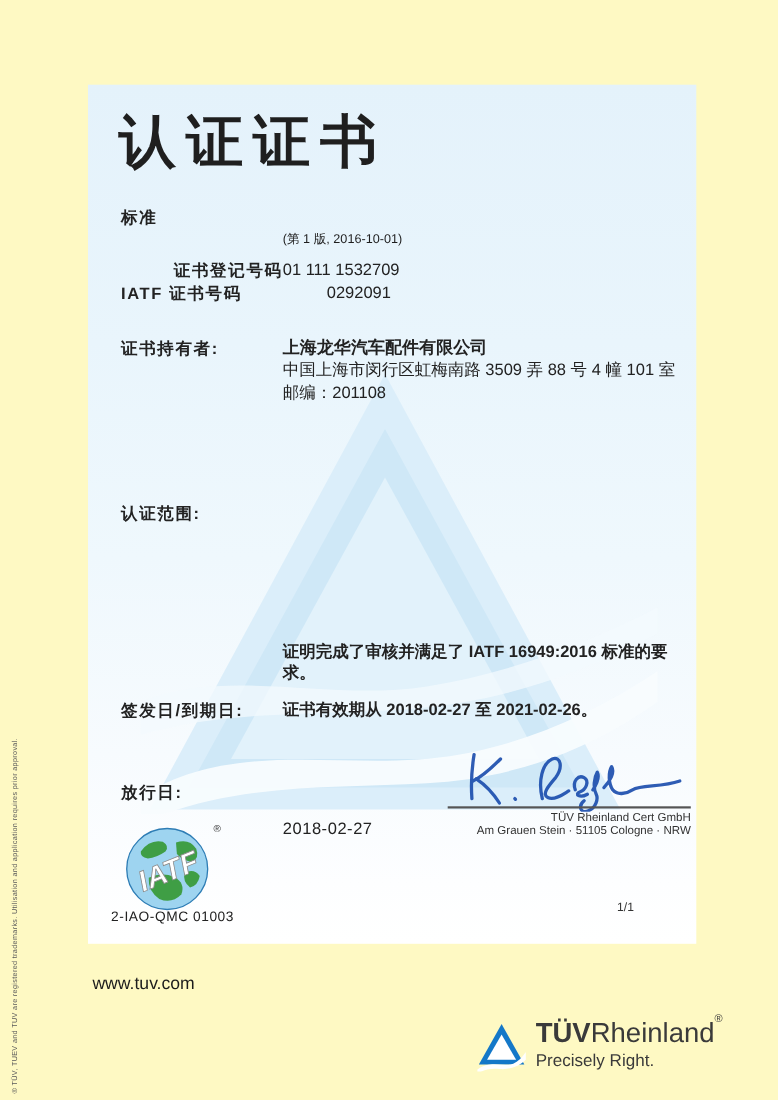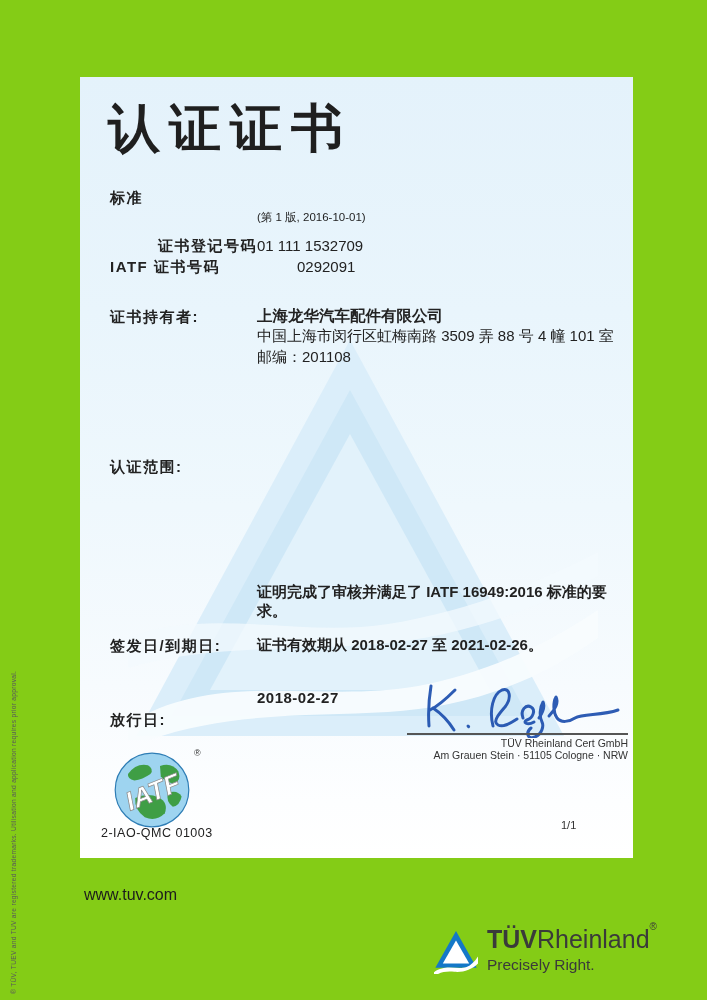--- a/index.html
+++ b/index.html
@@ -1,17 +1,17 @@
 <!DOCTYPE html>
 <html><head>
 <meta charset="utf-8">
 <style>
   html,body{margin:0;padding:0;background:#fff;}
   body{font-family:"Liberation Sans","DejaVu Sans",sans-serif;color:#1e1e1e;}
-  .page{position:relative;width:707px;height:1000px;background:#84cc16;overflow:hidden;}
+  .page{position:relative;width:707px;height:1000px;background:#fef9c3;overflow:hidden;}
 
   .side-note{position:absolute;left:10px;top:994px;transform:rotate(-90deg);transform-origin:0 0;
     width:430px;font-size:6.6px;letter-spacing:.3px;color:#5a5a5a;white-space:nowrap;}
 
   .paper{position:absolute;left:80px;top:77px;width:553px;height:781px;
     background:linear-gradient(180deg,#e4f2fb 0%,#e9f5fc 30%,#eff8fd 55%,#f7fbfe 78%,#fdfeff 93%,#ffffff 100%);}
 
   .watermark{position:absolute;left:48px;top:261px;width:470px;height:402px;z-index:1;}
 
   .abs{position:absolute;z-index:2;}
@@ -29,21 +29,21 @@
   #holder-label{left:30px;top:231px;}
   #holder-name{left:177px;top:229px;font-weight:700;font-size:15.5px;}
   #holder-addr{left:177px;top:250px;}
   #holder-post{left:177px;top:271px;}
   #scope-label{left:30px;top:381px;}
   #scope-value{left:177px;top:379px;font-weight:700;font-size:15.5px;}
   #statement{left:177px;top:506px;font-weight:700;}
   #validity-label{left:30px;top:560px;}
   #validity-value{left:177px;top:559px;font-weight:700;}
   #release-label{left:30px;top:634px;}
-  #release-value{left:177px;top:612px;font-weight:700;letter-spacing:.5px;}
+  #release-value{left:177px;top:668px;font-weight:400;letter-spacing:.5px;}
 
   #signature{left:335px;top:603px;width:215px;height:58px;}
   #sig-line{left:327px;top:656px;width:221px;height:2px;background:#555;}
   #signer-org{left:320px;top:660px;width:228px;font-size:10.5px;color:#333;text-align:right;}
   #signer-addr{left:320px;top:672px;width:228px;font-size:10.5px;color:#333;text-align:right;}
 
   #iatf-globe{left:32px;top:673px;width:80px;height:80px;}
   #globe-reg{left:114px;top:671px;font-size:9px;color:#333;}
   #iatf-code{left:21px;top:749px;font-size:12.5px;letter-spacing:.5px;color:#222;}
   #page-num{left:481px;top:742px;font-size:11px;color:#333;}

